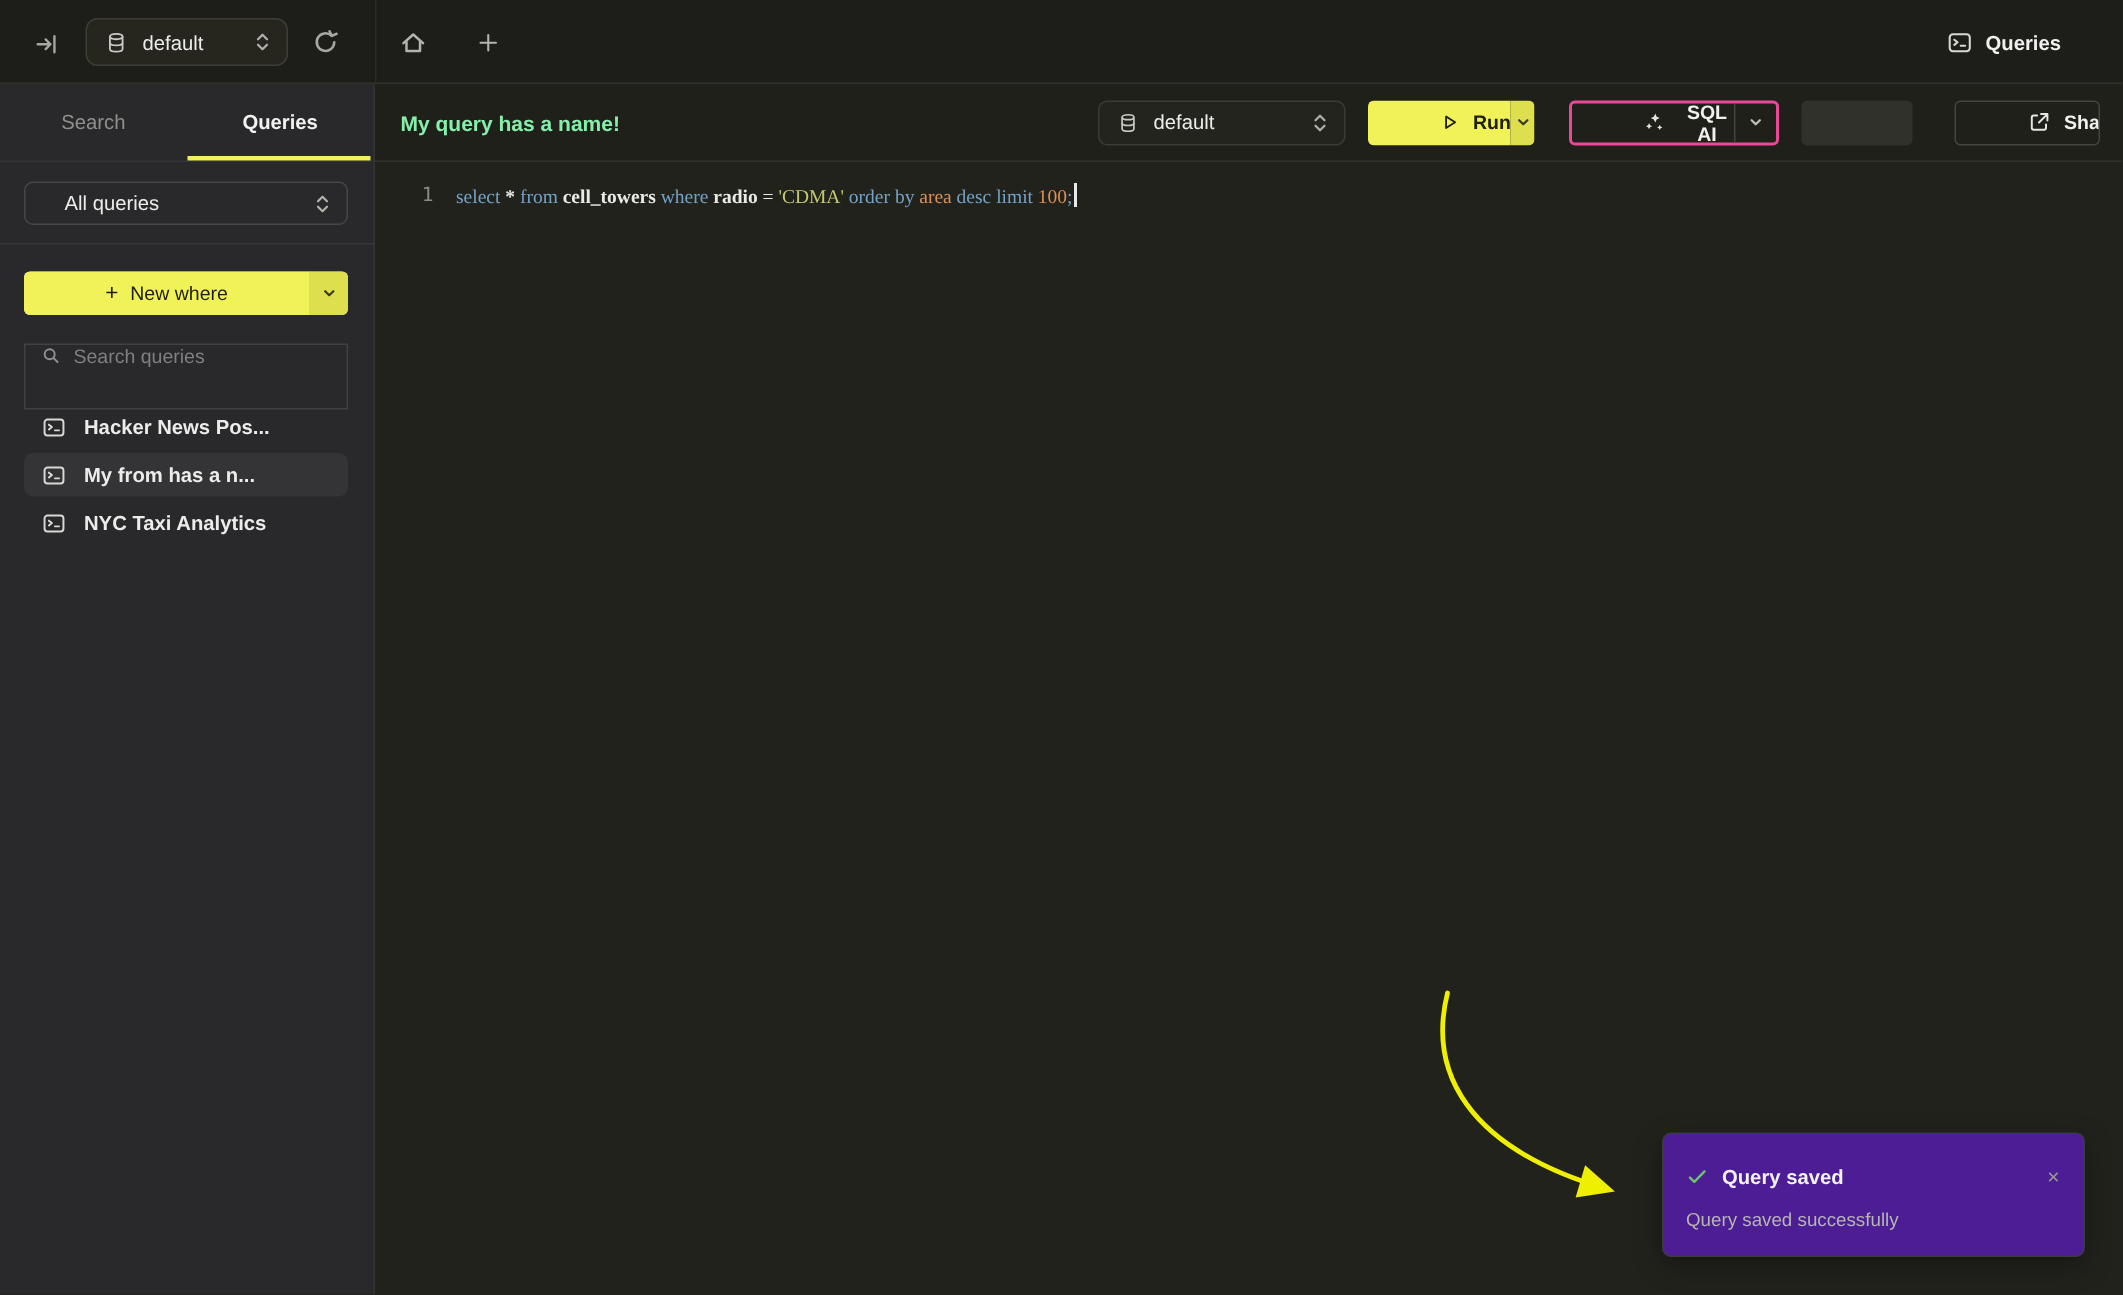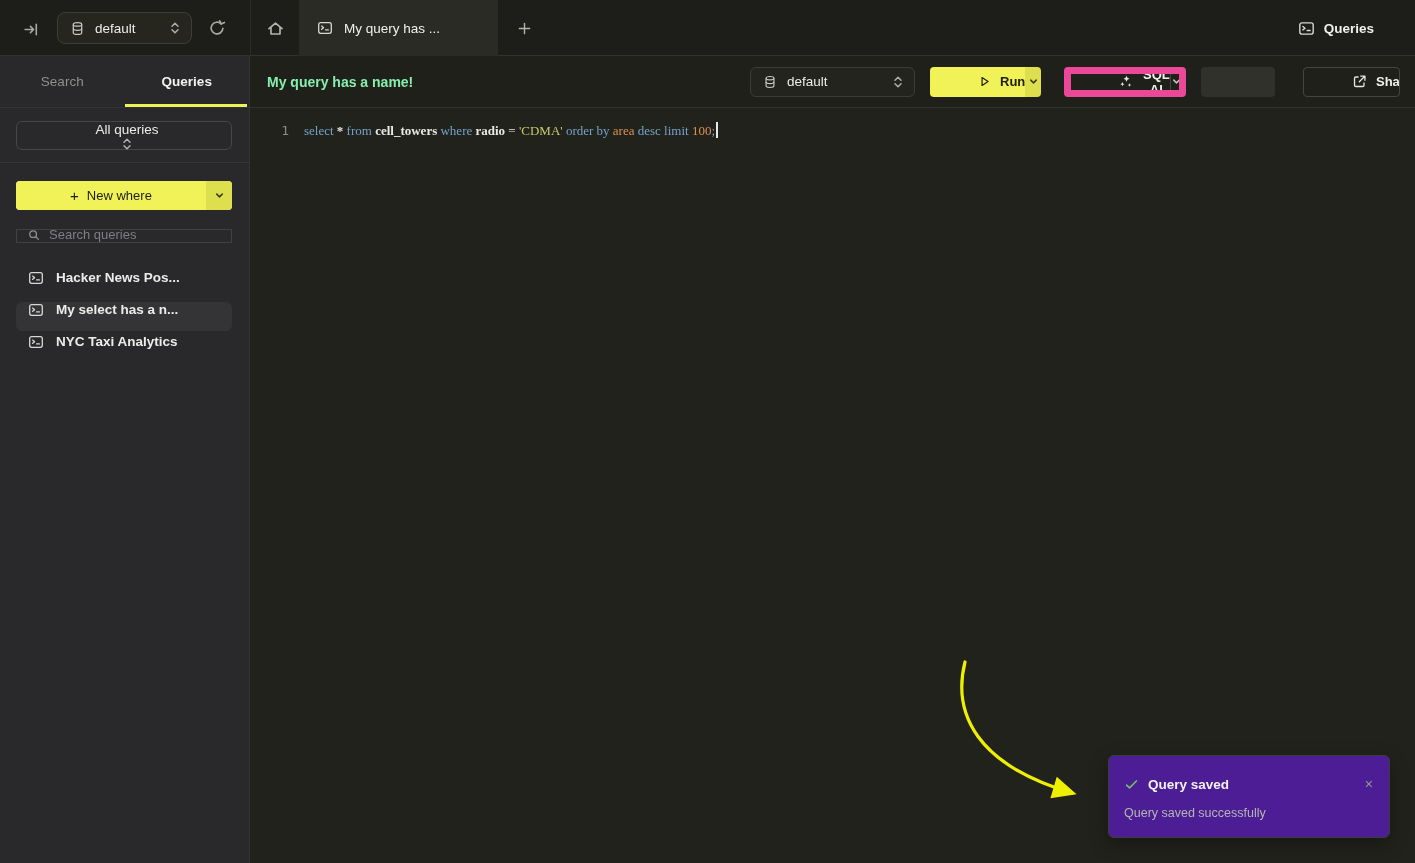--- a/index.html
+++ b/index.html
@@ -88,34 +88,34 @@
     display: flex; align-items: center; justify-content: center; gap: 8px;
     font-size: 13px; font-weight: 500;
   }
   .nq-plus { font-size: 15px; line-height: 1; }
   .nq-chevron {
     width: 26px; background: #dddf4e; color: #3a3a20;
     display: flex; align-items: center; justify-content: center;
   }
 
   .search-box {
-    position: absolute; left: 16px; top: 173px; width: 216px; height: 14px;
+    position: absolute; left: 16px; top: 173px; width: 216px; height: 44px;
     border: 1px solid #404045; border-radius: 0;
-    display: flex; align-items: flex-end; padding: 0 10px; gap: 8px; color: #81818a;
+    display: flex; align-items: flex-start; padding: 0 10px; gap: 8px; color: #81818a;
   }
   .search-box input {
     flex: 1; background: transparent; border: none; outline: none;
     color: #e8e8e6; font-size: 13px; font-family: inherit; min-width: 0;
   }
   .search-box input::placeholder { color: #7f7f84; }
 
   .query-list { position: absolute; left: 16px; top: 214px; width: 216px; }
   .query-item {
     height: 29px; margin-bottom: 3px; border-radius: 6px;
-    display: flex; align-items: flex-start; gap: 12px; padding: 0 12px;
+    display: flex; align-items: center; gap: 12px; padding: 0 12px;
     color: #ececea; font-weight: 600; font-size: 13.5px; cursor: pointer;
   }
   .query-item.selected { background: #343436; }
   .query-item .q-icon { color: #d8d8d4; }
 
   
   .main { position: absolute; left: 250px; top: 56px; width: 1165px; height: 807px; }
   .query-toolbar {
     position: relative; height: 52px; border-bottom: 1px solid #32322d;
     background: #20201b;
@@ -127,21 +127,21 @@
   .btn {
     height: 30px; display: flex; align-items: stretch; border-radius: 4px;
     overflow: hidden; cursor: pointer; border: none; padding: 0;
     font-family: inherit; font-size: 13px; font-weight: 600; color: #f0f0ee;
     background: transparent;
   }
   .btn .btn-main { display: flex; align-items: center; justify-content: center; gap: 9px; padding-left: 48px; }
   .run-btn { margin-left: 15px; width: 111px; }
   .run-btn .btn-main { flex: 1; background: #f1f257; color: #20200f; }
   .run-btn .btn-chevron { width: 26px; background: #dddf4e; color: #3a3a20; display: flex; align-items: center; justify-content: center; }
-  .sqlai-btn { margin-left: 23px; width: 122px; border: 7px solid #ec4899; }
+  .sqlai-btn { margin-left: 23px; width: 140px; border: 2px solid #ec4899; }
   .sqlai-btn .btn-main { flex: 1; }
   .sqlai-btn .btn-chevron { width: 28px; border-left: 1px solid #45453f; color: #c2c2bc; display: flex; align-items: center; justify-content: center; }
   .save-btn { margin-left: 15px; width: 74px; background: #31312c; color: #74746e; cursor: default; }
   .save-btn .btn-main { flex: 1; margin-left: 36px; }
   .share-btn { margin-left: 28px; width: 97px; border: 1px solid #45453f; }
   .share-btn .btn-main { flex: 1; }
 
   
   .editor { position: absolute; left: 0; top: 52px; width: 1165px; height: 755px; cursor: text; }
   .code-line {
@@ -214,29 +214,20 @@
   </button>
 
   <nav class="tabstrip">
     <button class="icon-btn home-btn">
       <span>
         <svg width="19" height="19" viewBox="0 0 16 16" fill="none" stroke="currentColor" stroke-width="1.4" stroke-linecap="round" stroke-linejoin="round">
           <path d="M2.5 8.2 8 3.4l5.5 4.8M4.2 7.1v5.5h7.6V7.1"></path>
         </svg>
       </span>
     </button>
-    <div class="tab-active">
-      <span>
-        <svg width="16" height="16" viewBox="0 0 16 16" fill="none" stroke="#d8d8d4" stroke-width="1.3" stroke-linecap="round" stroke-linejoin="round">
-          <rect x="1.7" y="2.7" width="12.6" height="10.6" rx="2"></rect>
-          <path d="M4.6 6.1l2 1.6-2 1.6M8.6 9.9h2.8"></path>
-        </svg>
-      </span>
-      <span>My query has ...</span>
-    </div>
     <button class="icon-btn newtab-btn">
       <span>
         <svg width="15" height="15" viewBox="0 0 16 16" fill="none" stroke="currentColor" stroke-width="1.5" stroke-linecap="round">
           <path d="M8 2.5v11M2.5 8h11"></path>
         </svg>
       </span>
     </button>
   </nav>
 
   <button class="topbar-queries">
@@ -250,21 +241,21 @@
   </button>
 </header>
 
 <aside class="sidebar">
   <div class="sidebar-tabs">
     <button class="sidebar-tab">Search</button>
     <button class="sidebar-tab active">Queries</button>
     <span class="sidebar-tab-underline"></span>
   </div>
 
-  <div class="select filter-select" style="padding-left:16px;flex-direction:column;">
+  <div class="select filter-select" style="padding-left:16px;">
     <span class="sel-label">All queries</span>
     <span>
       <svg width="12" height="14" viewBox="0 0 12 14" fill="none" stroke="#b0b0aa" stroke-width="1.5" stroke-linecap="round" stroke-linejoin="round">
         <path d="M3 5.2 6 2.2l3 3M3 8.8l3 3 3-3"></path>
       </svg>
     </span>
   </div>
 
   <div class="sidebar-divider"></div>
 
@@ -300,21 +291,21 @@
       </span>
       <span>Hacker News Pos...</span>
     </div>
     <div class="query-item selected">
       <span class="q-icon">
         <svg width="16" height="16" viewBox="0 0 16 16" fill="none" stroke="currentColor" stroke-width="1.3" stroke-linecap="round" stroke-linejoin="round">
           <rect x="1.7" y="2.7" width="12.6" height="10.6" rx="2"></rect>
           <path d="M4.6 6.1l2 1.6-2 1.6M8.6 9.9h2.8"></path>
         </svg>
       </span>
-      <span>My select has a n...</span>
+      <span>My from has a n...</span>
     </div>
     <div class="query-item">
       <span class="q-icon">
         <svg width="16" height="16" viewBox="0 0 16 16" fill="none" stroke="currentColor" stroke-width="1.3" stroke-linecap="round" stroke-linejoin="round">
           <rect x="1.7" y="2.7" width="12.6" height="10.6" rx="2"></rect>
           <path d="M4.6 6.1l2 1.6-2 1.6M8.6 9.9h2.8"></path>
         </svg>
       </span>
       <span>NYC Taxi Analytics</span>
     </div>

